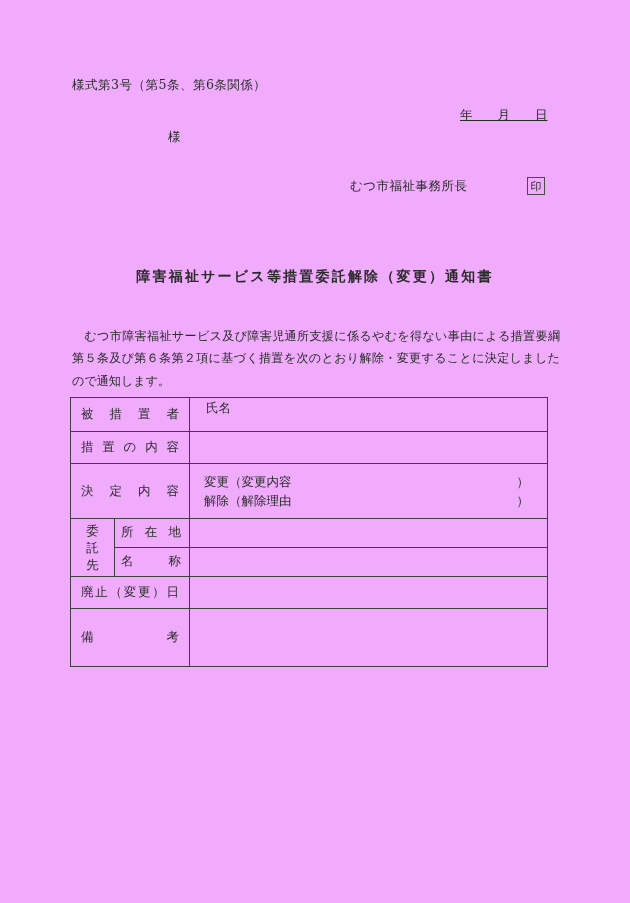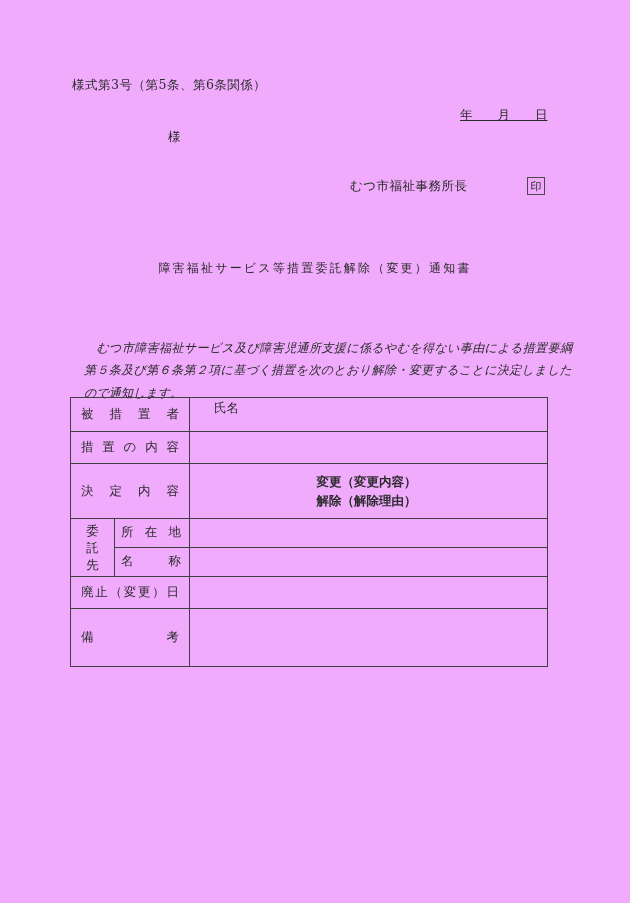--- a/index.html
+++ b/index.html
@@ -19,30 +19,29 @@
   .sender{left:350px;top:178px;letter-spacing:0.5px;}
   .seal-box{
     left:527px;top:177px;width:16px;height:16px;
     border:1px solid #4a4a4a;
     display:flex;align-items:center;justify-content:center;
     font-size:11px;line-height:1;
   }
   .doc-title{
     left:0;right:0;top:256px;
     text-align:center;
-    font-size:12px;font-weight:normal;
+    font-size:14px;font-weight:bold;
     letter-spacing:2.2px;
-    margin:4px;
+    margin:12px;
   }
   .body-text{
     left:72px;top:325px;width:488px;
     font-size:12.1px;line-height:22.3px;
     text-align:justify;
-    margin:12px;
-    font-style:italic;
+    margin:0;
   }
   
   .form-table{
     left:70px;top:397px;width:478px;
     border:1px solid #3f3f3f;
     box-sizing:border-box;
   }
   .form-table *{box-sizing:border-box;}
   .t-row{display:flex;border-bottom:1px solid #3f3f3f;}
   .t-row:last-child{border-bottom:none;}
@@ -70,28 +69,28 @@
   .sub-col{flex:1;display:flex;flex-direction:column;}
   .t-subrow{display:flex;height:29px;}
   .t-subrow:first-child{border-bottom:1px solid #3f3f3f;}
   .t-sublabel{
     flex:0 0 75px;
     border-right:1px solid #3f3f3f;
     padding:0 8px 0 6px;
     display:flex;align-items:center;
   }
   
-  .name-label{position:absolute;left:24px;top:2px;}
+  .name-label{position:absolute;left:16px;top:2px;}
   .birth-line{position:absolute;left:135px;top:17px;}
   
   .decision-cell{
     display:flex;flex-direction:column;justify-content:center;
     padding:0 18px 0 14px;line-height:19px;
   }
-  .decision-line{display:flex;justify-content:center;font-weight:bold;}
+  .decision-line{display:flex;justify-content:space-between;}
 </style>
 </head>
 <body>
 
 <div class="page">
 
   <div class="abs form-number">様式第3号（第5条、第6条関係）</div>
 
   <div class="abs date-line">年　　月　　日</div>
 

